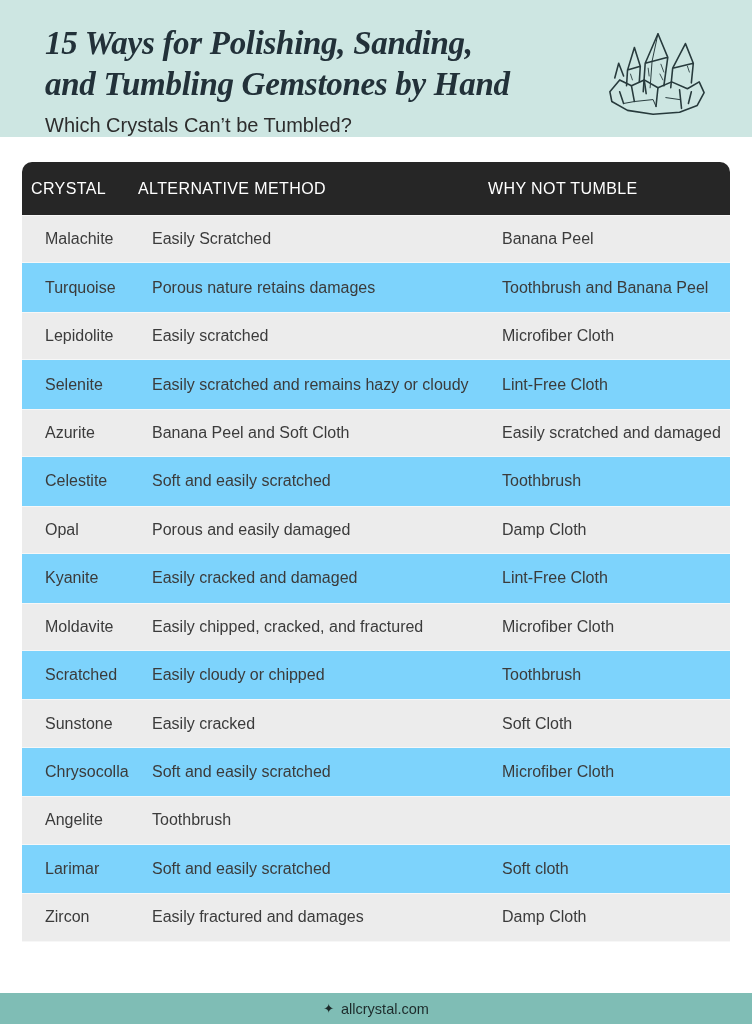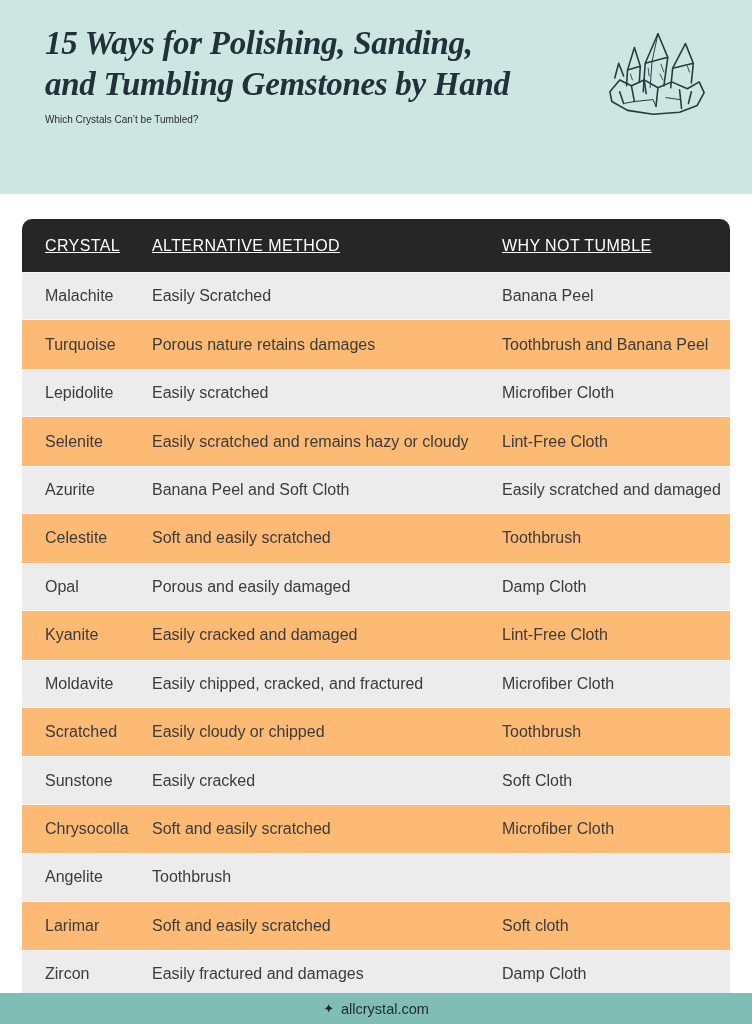--- a/index.html
+++ b/index.html
@@ -25,74 +25,73 @@
     width:752px;
     height:1024px;
     position:relative;
     background:#ffffff;
     overflow:hidden;
     margin:0 auto;
   }
   
   .hero{
     background:var(--hero-bg);
-    height:194px;
+    height:137px;
     position:relative;
   }
   .hero-title{
     margin:0;
     padding:23px 0 0 45px;
     font-family:"Liberation Serif", serif;
     font-style:italic;
     font-weight:700;
     font-size:33px;
     line-height:41px;
     letter-spacing:-0.3px;
     color:var(--title-color);
   }
   .hero-subtitle{
     margin:9px 0 0 45px;
-    font-size:10px;
+    font-size:20px;
     color:var(--subtitle-color);
   }
   .hero-art{
     position:absolute;
     top:28px;
     right:42px;
     width:108px;
     height:96px;
   }
   .hero-art svg{width:100%;height:100%;}
   
   .table-wrap{
     margin:25px 22px 0 22px;
     width:708px;
   }
   .table-head{
     display:grid;
     grid-template-columns:107px 350px 1fr;
     align-items:center;
     height:53px;
-    padding-left:23px;
+    padding-left:9px;
     background:var(--thead-bg);
     color:var(--thead-text);
     border-radius:10px 10px 0 0;
     font-size:16px;
     letter-spacing:0.4px;
-    text-decoration:underline;
   }
   .data-row{
     display:grid;
     grid-template-columns:107px 350px 1fr;
     align-items:center;
     height:48.45px;
     padding-left:23px;
     font-size:16px;
     color:var(--cell-text);
-    background:#fdba74;
+    background:#7dd3fc;
   }
   .data-row:nth-child(odd){
     background:var(--stripe-bg);
     box-shadow:inset 0 1px 0 #f7f7f7, inset 0 -1px 0 #f7f7f7;
   }
   .cell{
     overflow:hidden;
     white-space:nowrap;
     padding-right:8px;
   }

